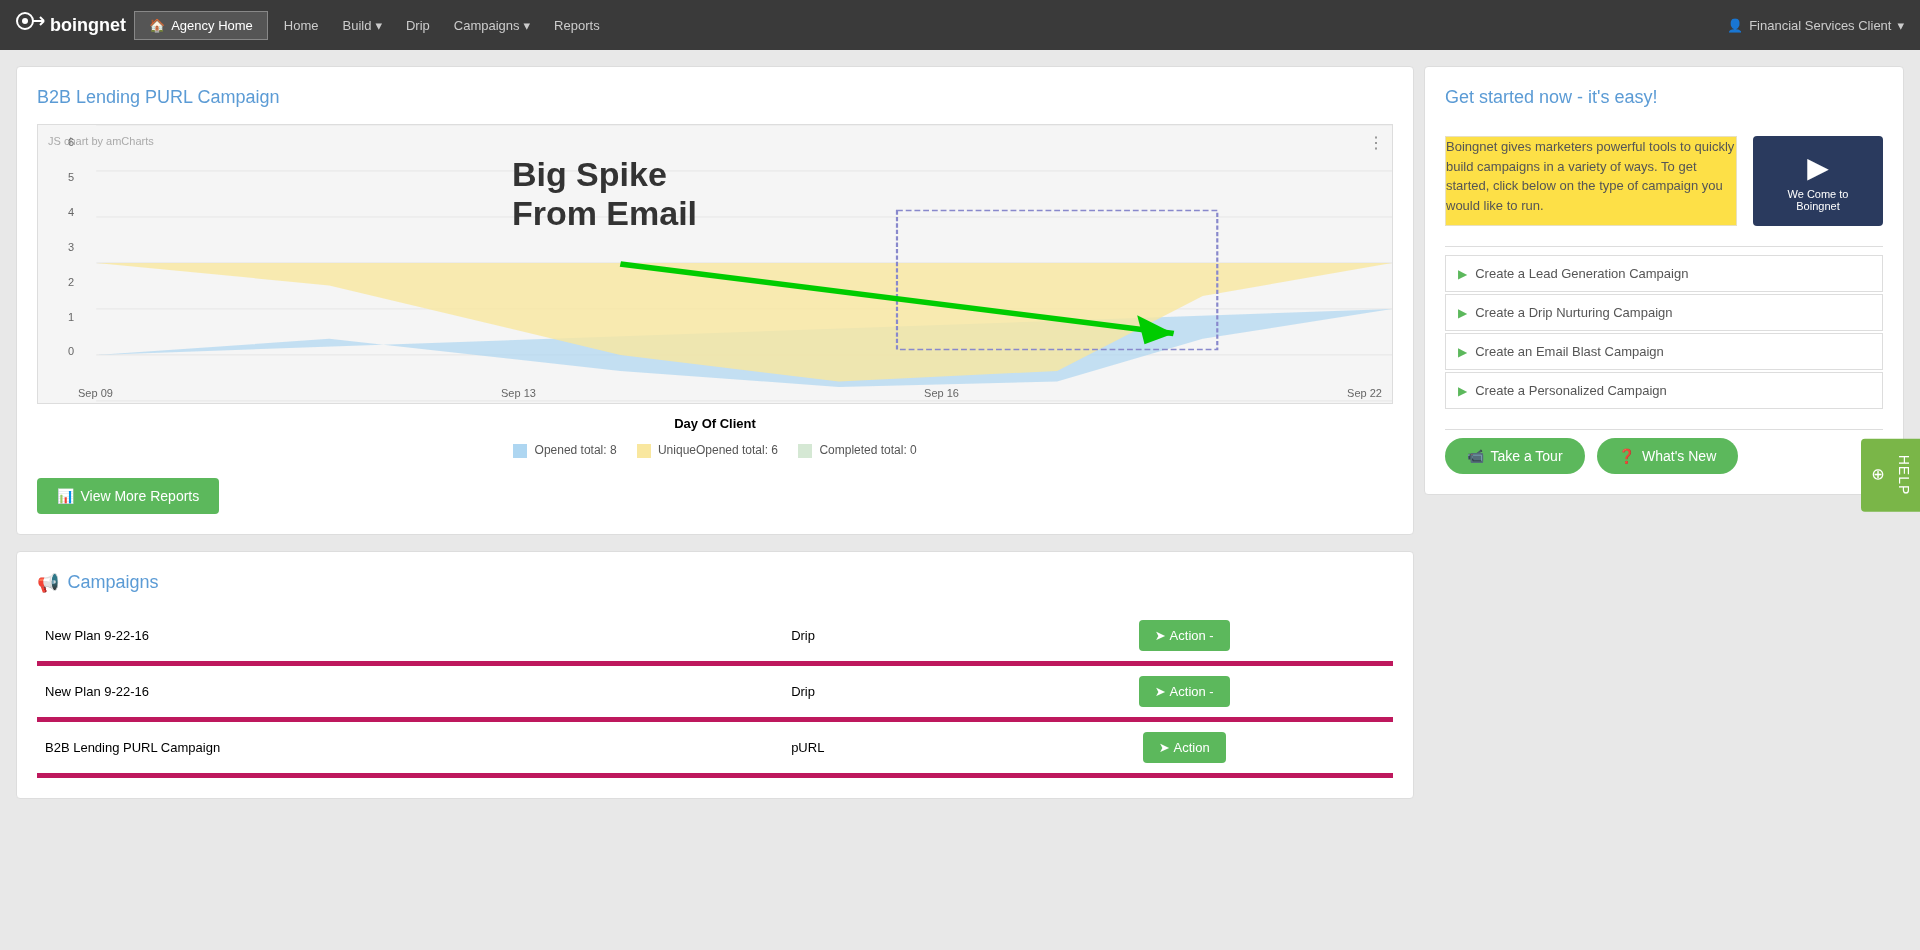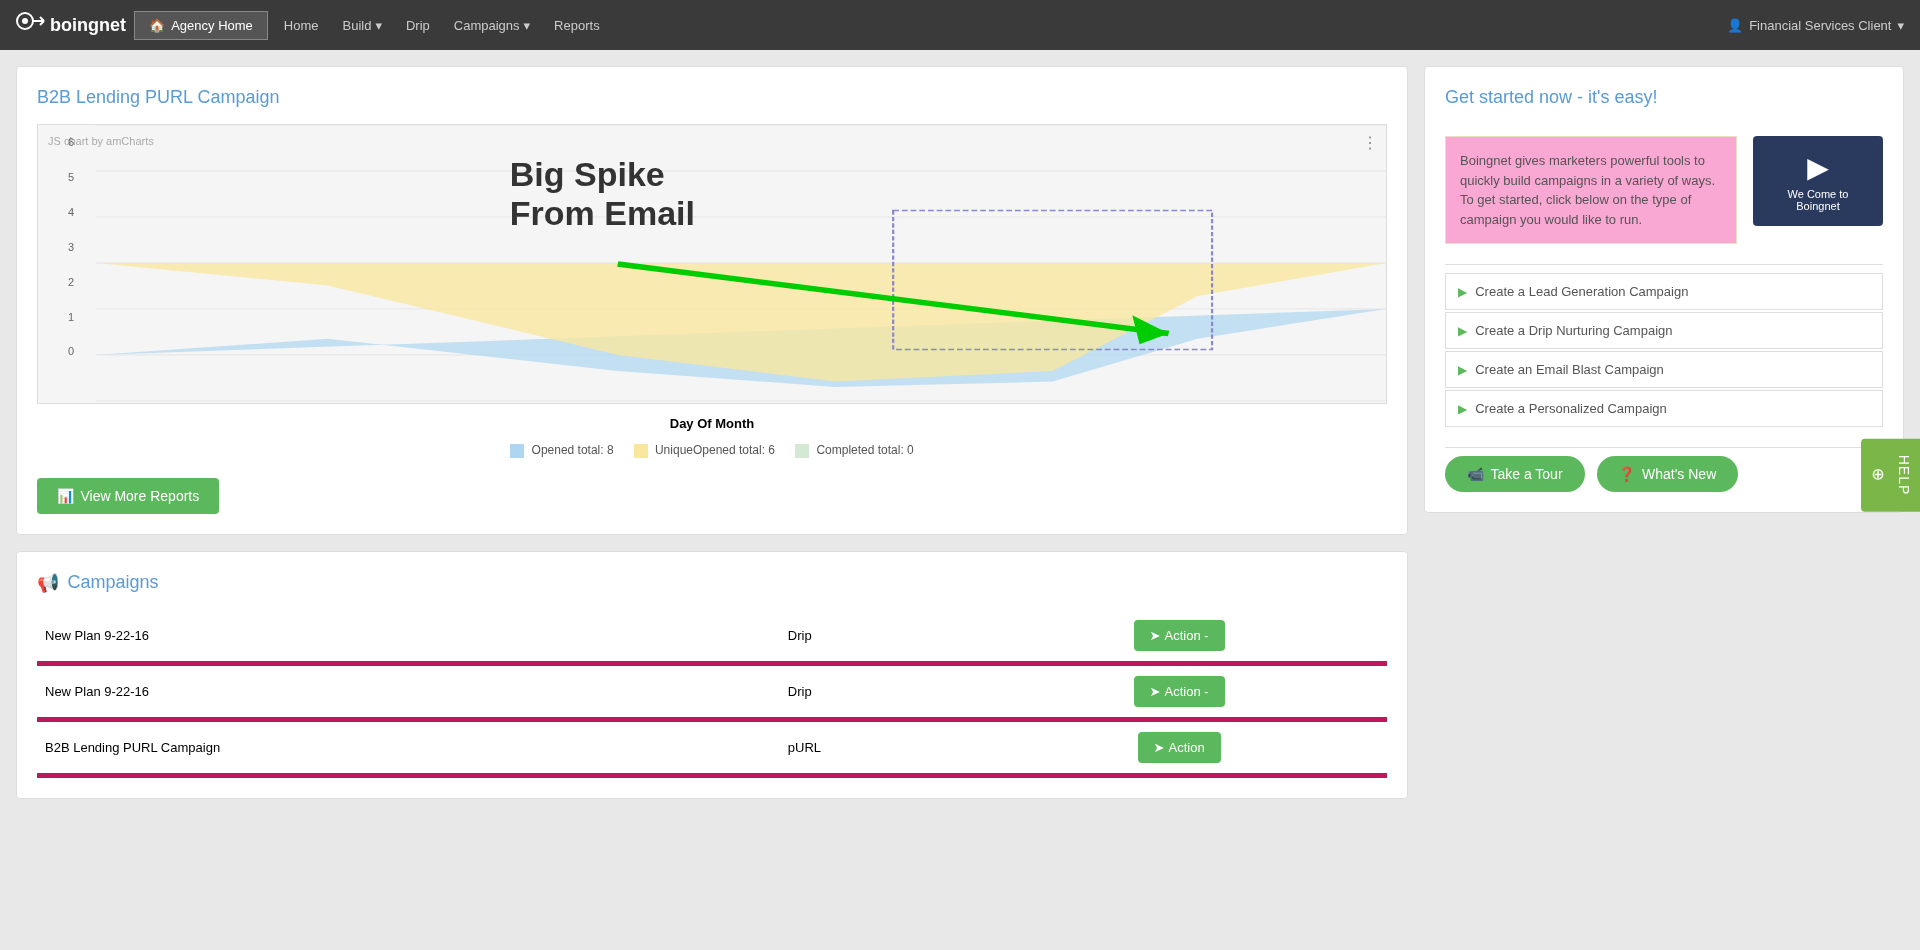--- a/index.html
+++ b/index.html
@@ -43,21 +43,21 @@
       margin-left: auto;
       color: #ccc;
       font-size: 13px;
       display: flex; align-items: center; gap: 6px;
       cursor: pointer;
     }
 
     
     .main-wrapper {
       display: flex;
-      gap: 16px;
+      gap: 10px;
       padding: 16px;
       max-width: 1920px;
     }
 
     
     .left-col {
       flex: 1;
       display: flex;
       flex-direction: column;
       gap: 16px;
@@ -183,22 +183,22 @@
       gap: 16px;
     }
     .get-started-card { padding: 20px; }
     .get-started-title {
       color: #5b9bd5; font-size: 18px; margin-bottom: 28px;
     }
     .get-started-intro {
       display: flex; gap: 16px; margin-bottom: 20px;
     }
     .intro-text {
-      background: #f9a8d4; border: 1px solid #e8e0c0;
-      padding: 14px; font-size: 13px; color: #555;
+      background: #fde047; border: 1px solid #e8e0c0;
+      font-size: 13px; color: #555;
       line-height: 1.5; flex: 1;
     }
     .intro-video {
       width: 130px; height: 90px;
       background: #2a3a5e;
       border-radius: 4px;
       display: flex; align-items: center; justify-content: center;
       flex-direction: column; color: #fff; font-size: 12px;
       flex-shrink: 0;
     }
@@ -333,23 +333,29 @@
           <line x1="400" y1="130" x2="780" y2="195" stroke="#00cc00" stroke-width="5"></line>
           <polygon points="780,195 755,178 760,205" fill="#00cc00"></polygon>
         </svg>
 
         
         <div class="chart-annotation">
           Big Spike<br>From Email
         </div>
 
         
-      </div>
-
-      <div class="chart-day-label">Day Of Month</div>
+        <div class="chart-x-labels">
+          <span class="chart-x-label">Sep 09</span>
+          <span class="chart-x-label">Sep 13</span>
+          <span class="chart-x-label">Sep 16</span>
+          <span class="chart-x-label">Sep 22</span>
+        </div>
+      </div>
+
+      <div class="chart-day-label">Day Of Client</div>
 
       <div class="chart-legend">
         <span>
           <span class="legend-swatch" style="background:#aed6f1"></span>
           <span>Opened total: 8</span>
         </span>
         <span>
           <span class="legend-swatch" style="background:#f9e79f"></span>
           <span>UniqueOpened total: 6</span>
         </span>

